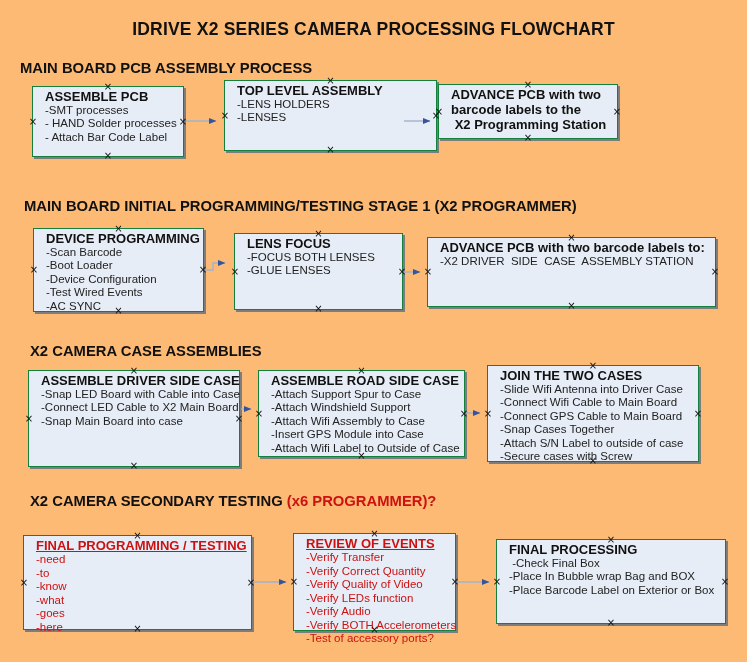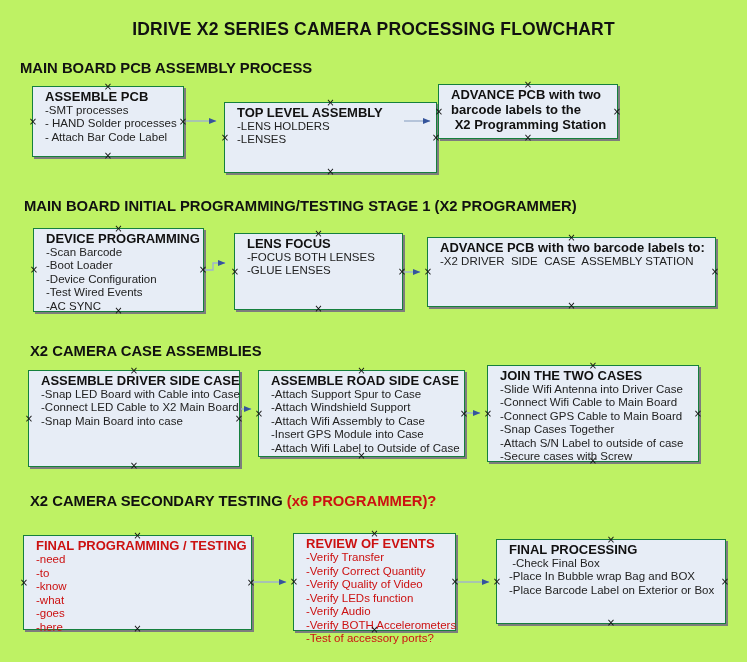--- a/index.html
+++ b/index.html
@@ -1,17 +1,17 @@
 <!DOCTYPE html>
 <html><head>
 <meta charset="utf-8">
 <style>
   html,body{margin:0;padding:0;background:#fff;}
   #page{
-    position:relative;width:747px;height:662px;background:#bef264;
+    position:relative;width:747px;height:662px;background:#fdba74;
     font-family:"Liberation Sans","DejaVu Sans",sans-serif;
     overflow:hidden;
   }
   .page-title{
     position:absolute;left:0;top:19px;width:100%;text-align:center;
     font-size:17.5px;font-weight:bold;color:#111;letter-spacing:.2px;
   }
   .section-header{
     position:absolute;font-size:14.8px;font-weight:bold;color:#111;white-space:nowrap;
   }
@@ -23,21 +23,21 @@
     padding:2px 0 0 12px;
   }
   .box-title{
     font-size:13px;font-weight:bold;color:#111;line-height:15px;
     white-space:nowrap;margin:0;
   }
   .box-title.wrap{white-space:pre-wrap;}
   .line{
     font-size:11.5px;color:#222;line-height:13.4px;white-space:pre;
   }
-  .box.red .box-title{color:#cc1111;}
+  .box.red .box-title{color:#cc1111;text-decoration:underline;}
   .box.red .line{color:#cc1111;line-height:13.5px;}
   .handle{
     position:absolute;transform:translate(-50%,-50%);
     font-family:"DejaVu Sans",sans-serif;font-size:10px;font-weight:400;
     color:#111;line-height:1;pointer-events:auto;z-index:3;
   }
   svg.connectors{position:absolute;left:0;top:0;z-index:2;}
 </style>
 </head>
 <body>
@@ -57,21 +57,21 @@
     <div class="box-title">ASSEMBLE PCB</div>
     <div class="line">-SMT processes</div>
     <div class="line">- HAND Solder processes</div>
     <div class="line">- Attach Bar Code Label</div>
   <span class="handle" style="left: 50%; top: 0%;">×</span>
       <span class="handle" style="left: 50%; top: 100%;">×</span>
       <span class="handle" style="left: 0%; top: 50%;">×</span>
       <span class="handle" style="left: 100%; top: 50%;">×</span>
     </div>
 
-  <div class="box" style="left:224px;top:102px;width:213px;height:71px">
+  <div class="box" style="left:224px;top:80px;width:213px;height:71px">
     <div class="box-title">TOP LEVEL ASSEMBLY</div>
     <div class="line">-LENS HOLDERS</div>
     <div class="line">-LENSES</div>
   <span class="handle" style="left: 50%; top: 0%;">×</span>
       <span class="handle" style="left: 50%; top: 100%;">×</span>
       <span class="handle" style="left: 0%; top: 50%;">×</span>
       <span class="handle" style="left: 100%; top: 50%;">×</span>
     </div>
 
   <div class="box" style="left:438px;top:84px;width:180px;height:55px">

